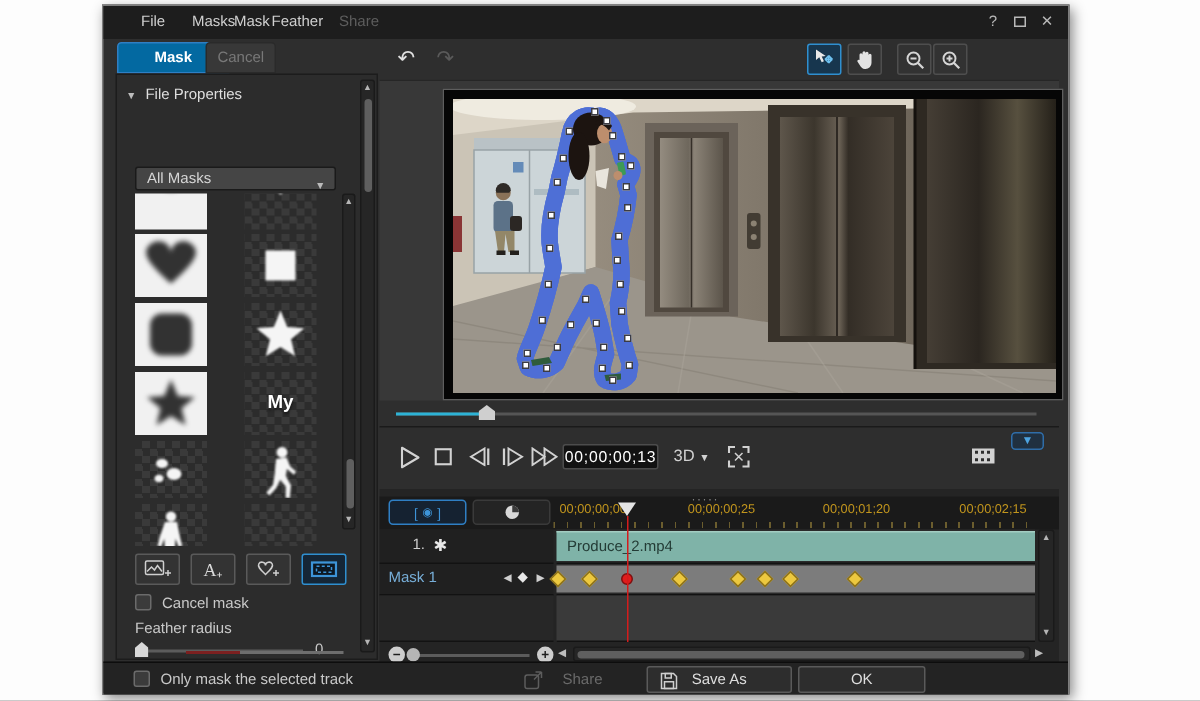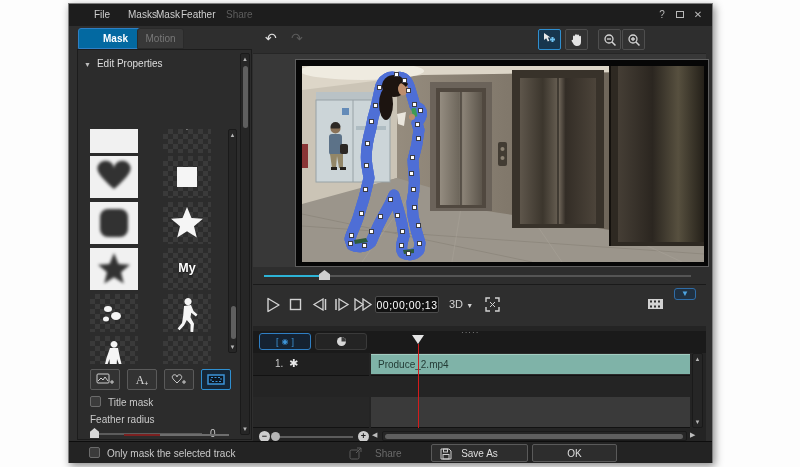--- a/index.html
+++ b/index.html
@@ -123,23 +123,24 @@
     <span class="menu" style="left:87px">Mask</span>
     <span class="menu" style="left:112px">Feather</span>
     <span class="menu dim" style="left:157px">Share</span>
     <span class="winbtn" style="left:586px">?</span>
     <span class="winbtn" id="btn-max" style="left:604px"><span></span></span>
     <span class="winbtn" style="left:622px">✕</span>
   </div>
 
   <div id="left-panel">
     <div class="tab" id="tab-mask">Mask</div>
-    <div class="tab" id="tab-motion">Motion</div>
+    <div class="tab" id="tab-motion">Cancel</div>
     <div id="panel-body">
-      <div id="sec-header"><span id="sec-arrow">▼</span><span>Edit Properties</span></div>
+      <div id="sec-header"><span id="sec-arrow">▼</span><span>File Properties</span></div>
+      <div id="dd-allmasks"><span>All Masks</span><span class="arr">▼</span></div>
 
       <div id="mask-grid">
           <div class="cell light" style="left: 12px; top: 79px; width: 48px; height: 24px;">
             <svg width="48" height="42" viewBox="0 0 48 42" style="margin-top:-18px" fill="#323232">
               <path d="M12,0 C10,9 16,16 24,16 C32,16 38,9 36,0 Z"></path>
             </svg>
           </div>
           <div class="cell dark" style="left: 85px; top: 79px; width: 48px; height: 24px;">
             <svg width="48" height="42" viewBox="0 0 48 42" style="margin-top:-18px" fill="#f5f5f5">
               <path d="M9,0 L9,2 C15,9 20,13 24,19 C28,13 33,9 39,2 L39,0 Z"></path>
@@ -224,21 +225,21 @@
         </div>
         <div class="toolbtn sel" style="left:111px">
           <svg width="18" height="11" viewBox="0 0 18 11">
               <rect x="1" y="1" width="16" height="9" fill="#0c1722" stroke="#3d94d8" stroke-width="1.5"></rect>
               <rect x="4" y="3.5" width="10" height="4" fill="none" stroke="#3d94d8" stroke-dasharray="2 1.5"></rect>
             </svg>
         </div>
       </div>
 
       <div class="checkbox" style="left:12px; top:346px;"></div>
-      <div class="lbl" style="left:30px; top:347px;">Title mask</div>
+      <div class="lbl" style="left:30px; top:347px;">Cancel mask</div>
       <div class="lbl" style="left:12px; top:364px;">Feather radius</div>
       <div class="slider-track" style="left:12px; top:383px; width:112px;"></div>
       <div class="slider-thumb" style="left:12px; top:378px;"></div>
       <div class="lbl" style="left:132px; top:378px;">0</div>
 
       <div style="position:absolute; left:46px; top:386px; width:0;"></div>
       <div style="position:absolute; left:46px; bottom:3px; width:36px; height:2px; background:#7c2020;"></div>
       <div style="position:absolute; left:82px; bottom:3px; width:69px; height:2px; background:#6e6e6e;"></div>
     </div>
   </div>
@@ -445,28 +446,55 @@
           <span style="font-size:8px; padding:0 3px;">◉</span>
           <span>]</span>
         </div>
       <div class="kf-btn" id="kf-btn2">
         <svg width="11" height="11" viewBox="0 0 11 11">
             <circle cx="5.5" cy="5.5" r="4.5" fill="#d8d8d8"></circle>
             <path d="M5.5,5.5 L5.5,1 A4.5,4.5 0 0 1 10,5.5 Z" fill="#3a3a3a"></path>
           </svg>
       </div>
       <div class="dots" style="left:208px; top:-3px;">·····</div>
+      <div id="ruler">
+        <div id="ruler-ticks"></div>
+      <span class="ruler-lbl" style="left: 4px;">00;00;00;00</span>
+          <span class="ruler-lbl" style="left: 112px; transform: translateX(-50%);">00;00;00;25</span>
+          <span class="ruler-lbl" style="left: 202px; transform: translateX(-50%);">00;00;01;20</span>
+          <span class="ruler-lbl" style="left: 293px; transform: translateX(-50%);">00;00;02;15</span>
+        </div>
     </div>
     <div class="tl-row" style="top:27px; height:23px;">
       <div class="head">
         <span style="position:absolute; left:22px; top:5px; color:#cdcdcd;">1.</span>
         <span style="position:absolute; left:36px; top:4px; color:#e8e8e8; font-size:11px;">✱</span>
       </div>
       <div class="body">
         <div id="clip">Produce_2.mp4</div>
+      </div>
+    </div>
+    <div class="tl-row" style="top:50px; height:21px;">
+      <div class="head">
+        <span style="position:absolute; left:6px; top:4px; color:#77aed8;">Mask 1</span>
+        <span style="position:absolute; right:28px; top:5px; color:#cfcfcf; font-size:7px;">◀</span>
+        <span style="position:absolute; right:17px; top:3px; color:#e8e8e8; font-size:9px;">◆</span>
+        <span style="position:absolute; right:6px; top:5px; color:#cfcfcf; font-size:7px;">▶</span>
+      </div>
+      <div class="body">
+        <div id="mask-track">
+            <div class="kf" style="left: -2.724px; background: rgb(236, 200, 63);"></div>
+            <div class="kf" style="left: 18.011px; background: rgb(236, 200, 63);"></div>
+            <div class="kf" style="left: 77.983px; background: rgb(236, 200, 63);"></div>
+            <div class="kf" style="left: 116.901px; background: rgb(236, 200, 63);"></div>
+            <div class="kf" style="left: 135.084px; background: rgb(236, 200, 63);"></div>
+            <div class="kf" style="left: 151.991px; background: rgb(236, 200, 63);"></div>
+            <div class="kf" style="left: 195.056px; background: rgb(236, 200, 63);"></div>
+            <div class="kf red" style="left: 42.893px;"></div>
+          </div>
       </div>
     </div>
     <div class="tl-row" style="top:71px; height:31px;">
       <div class="head" style="background:#272727;"></div>
       <div class="body" style="background:#3a3a3a;"></div>
     </div>
     <div id="playhead-line" style="left: 164.893px;"></div>
     <div id="playhead-tri" style="left: 158.893px;"></div>
 
     <div class="sb-track" style="left:439px; top:27px; width:11px; height:75px;">

